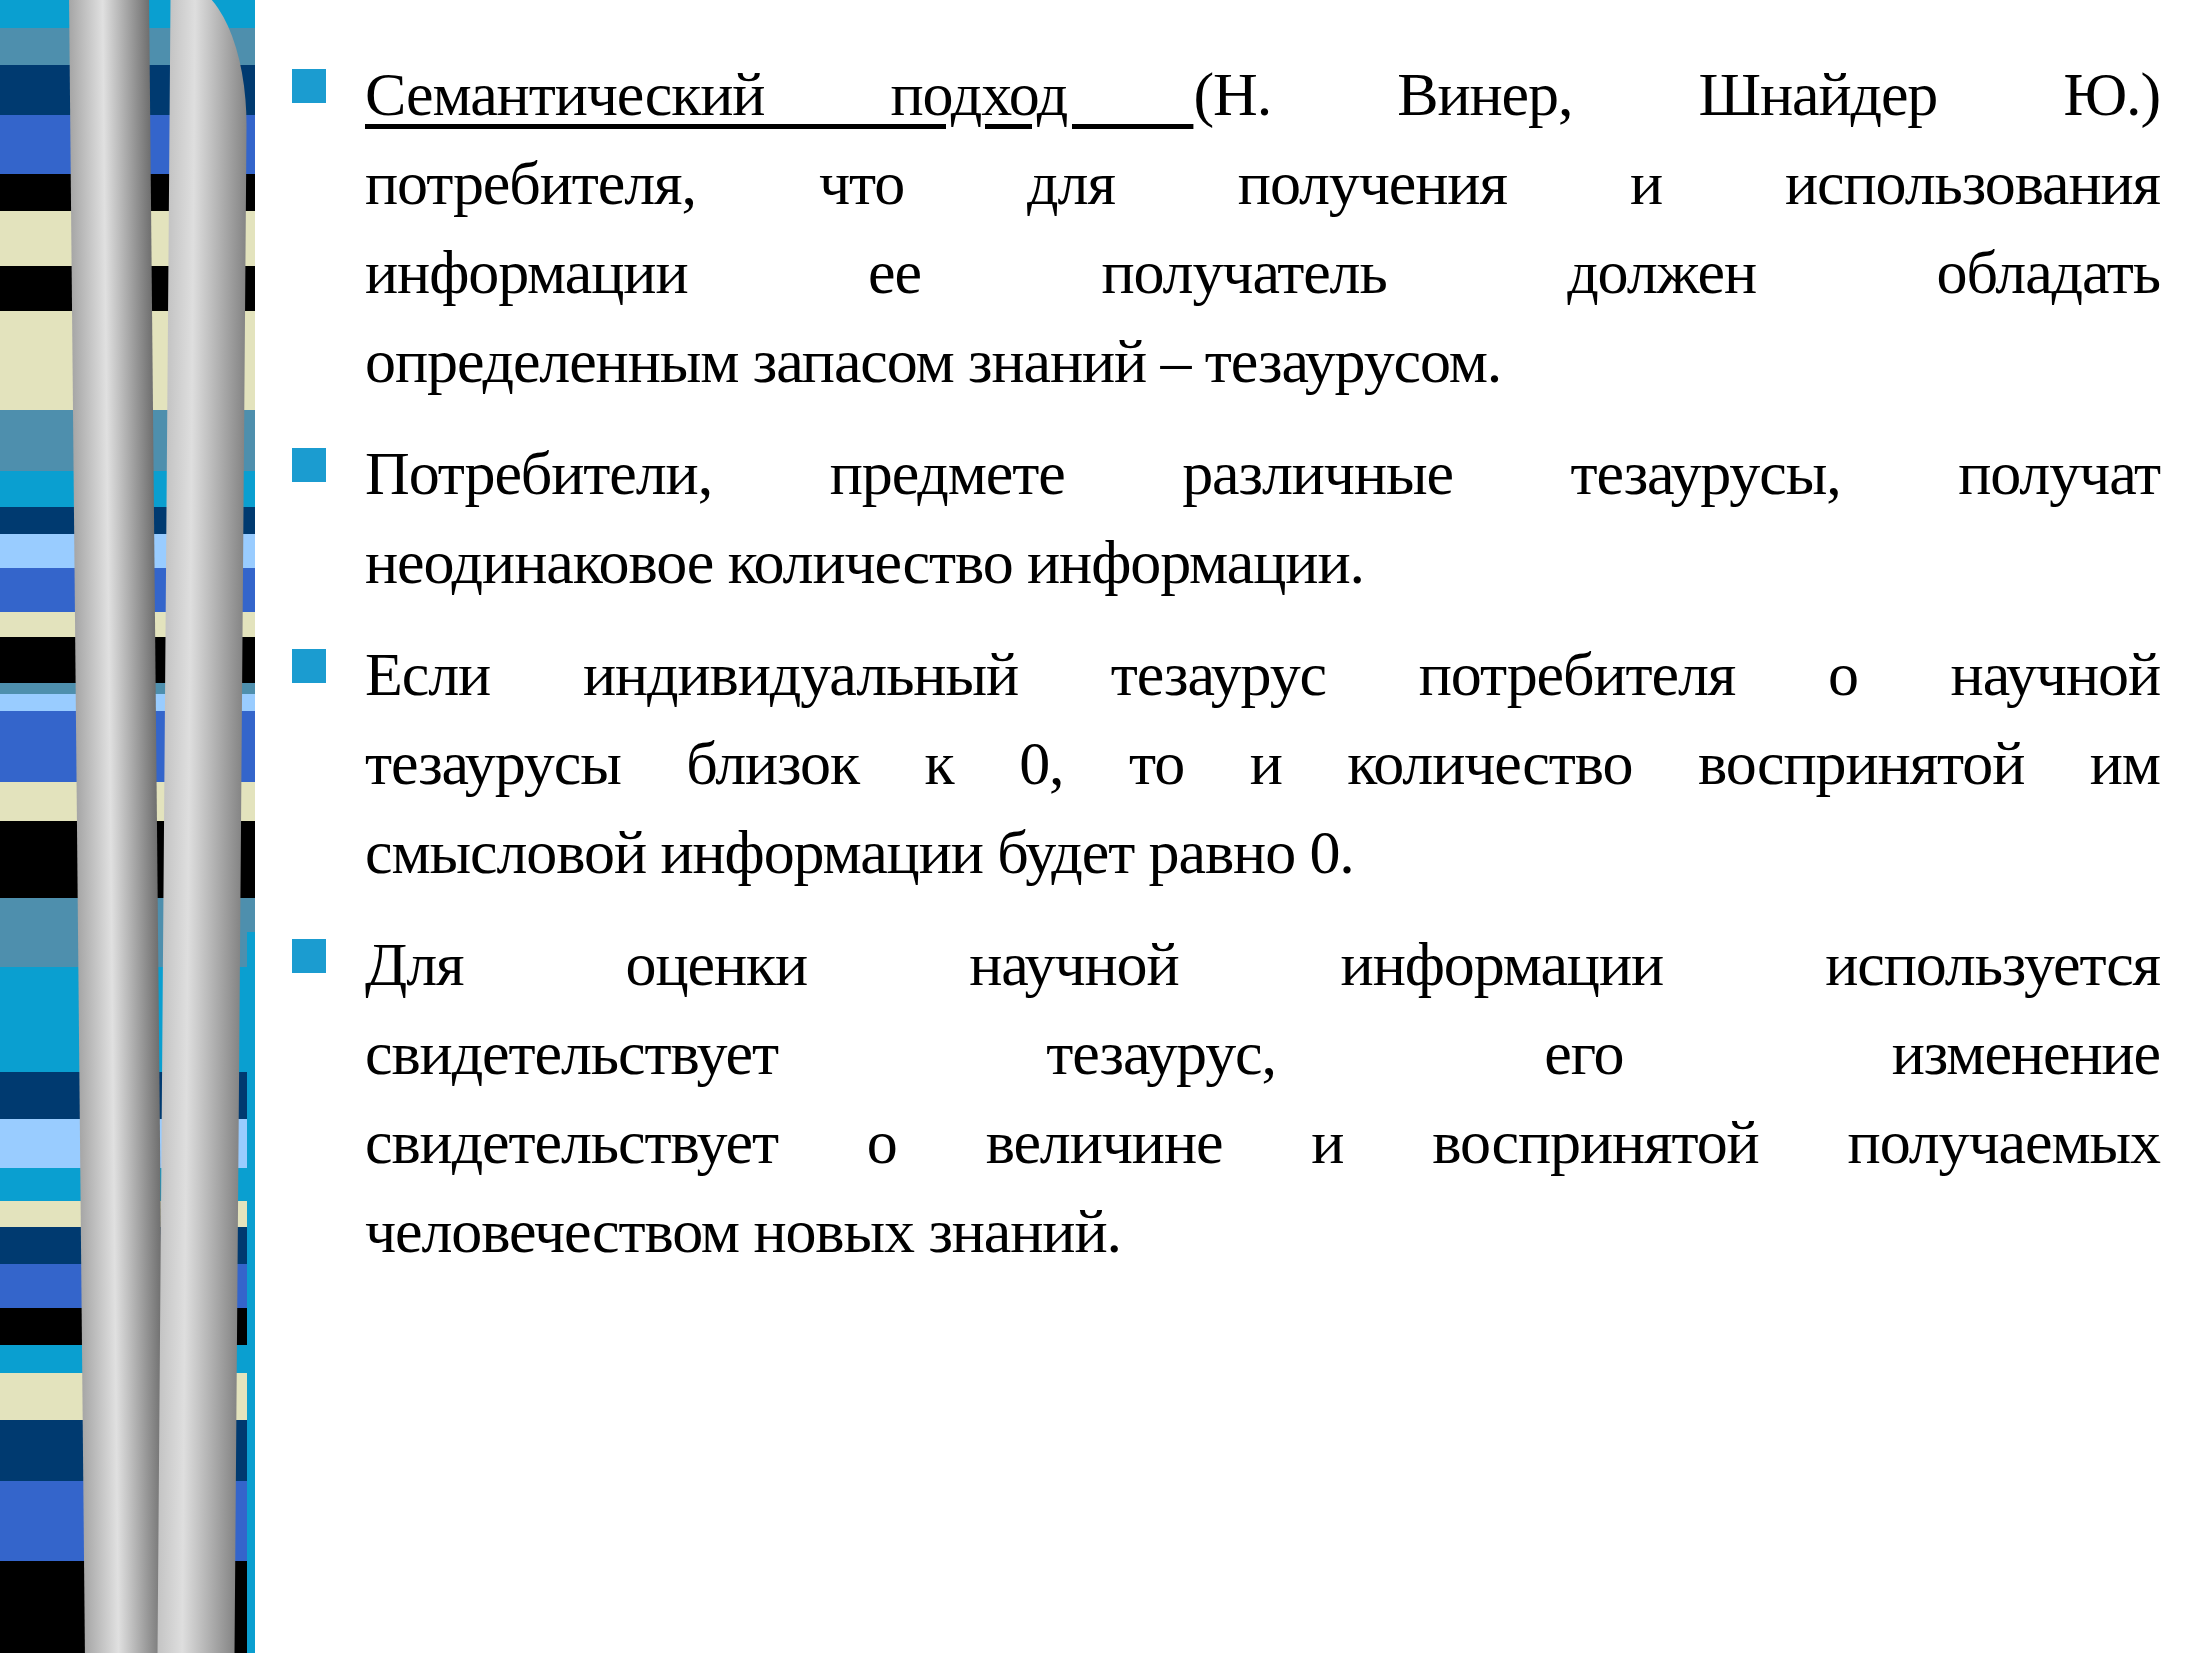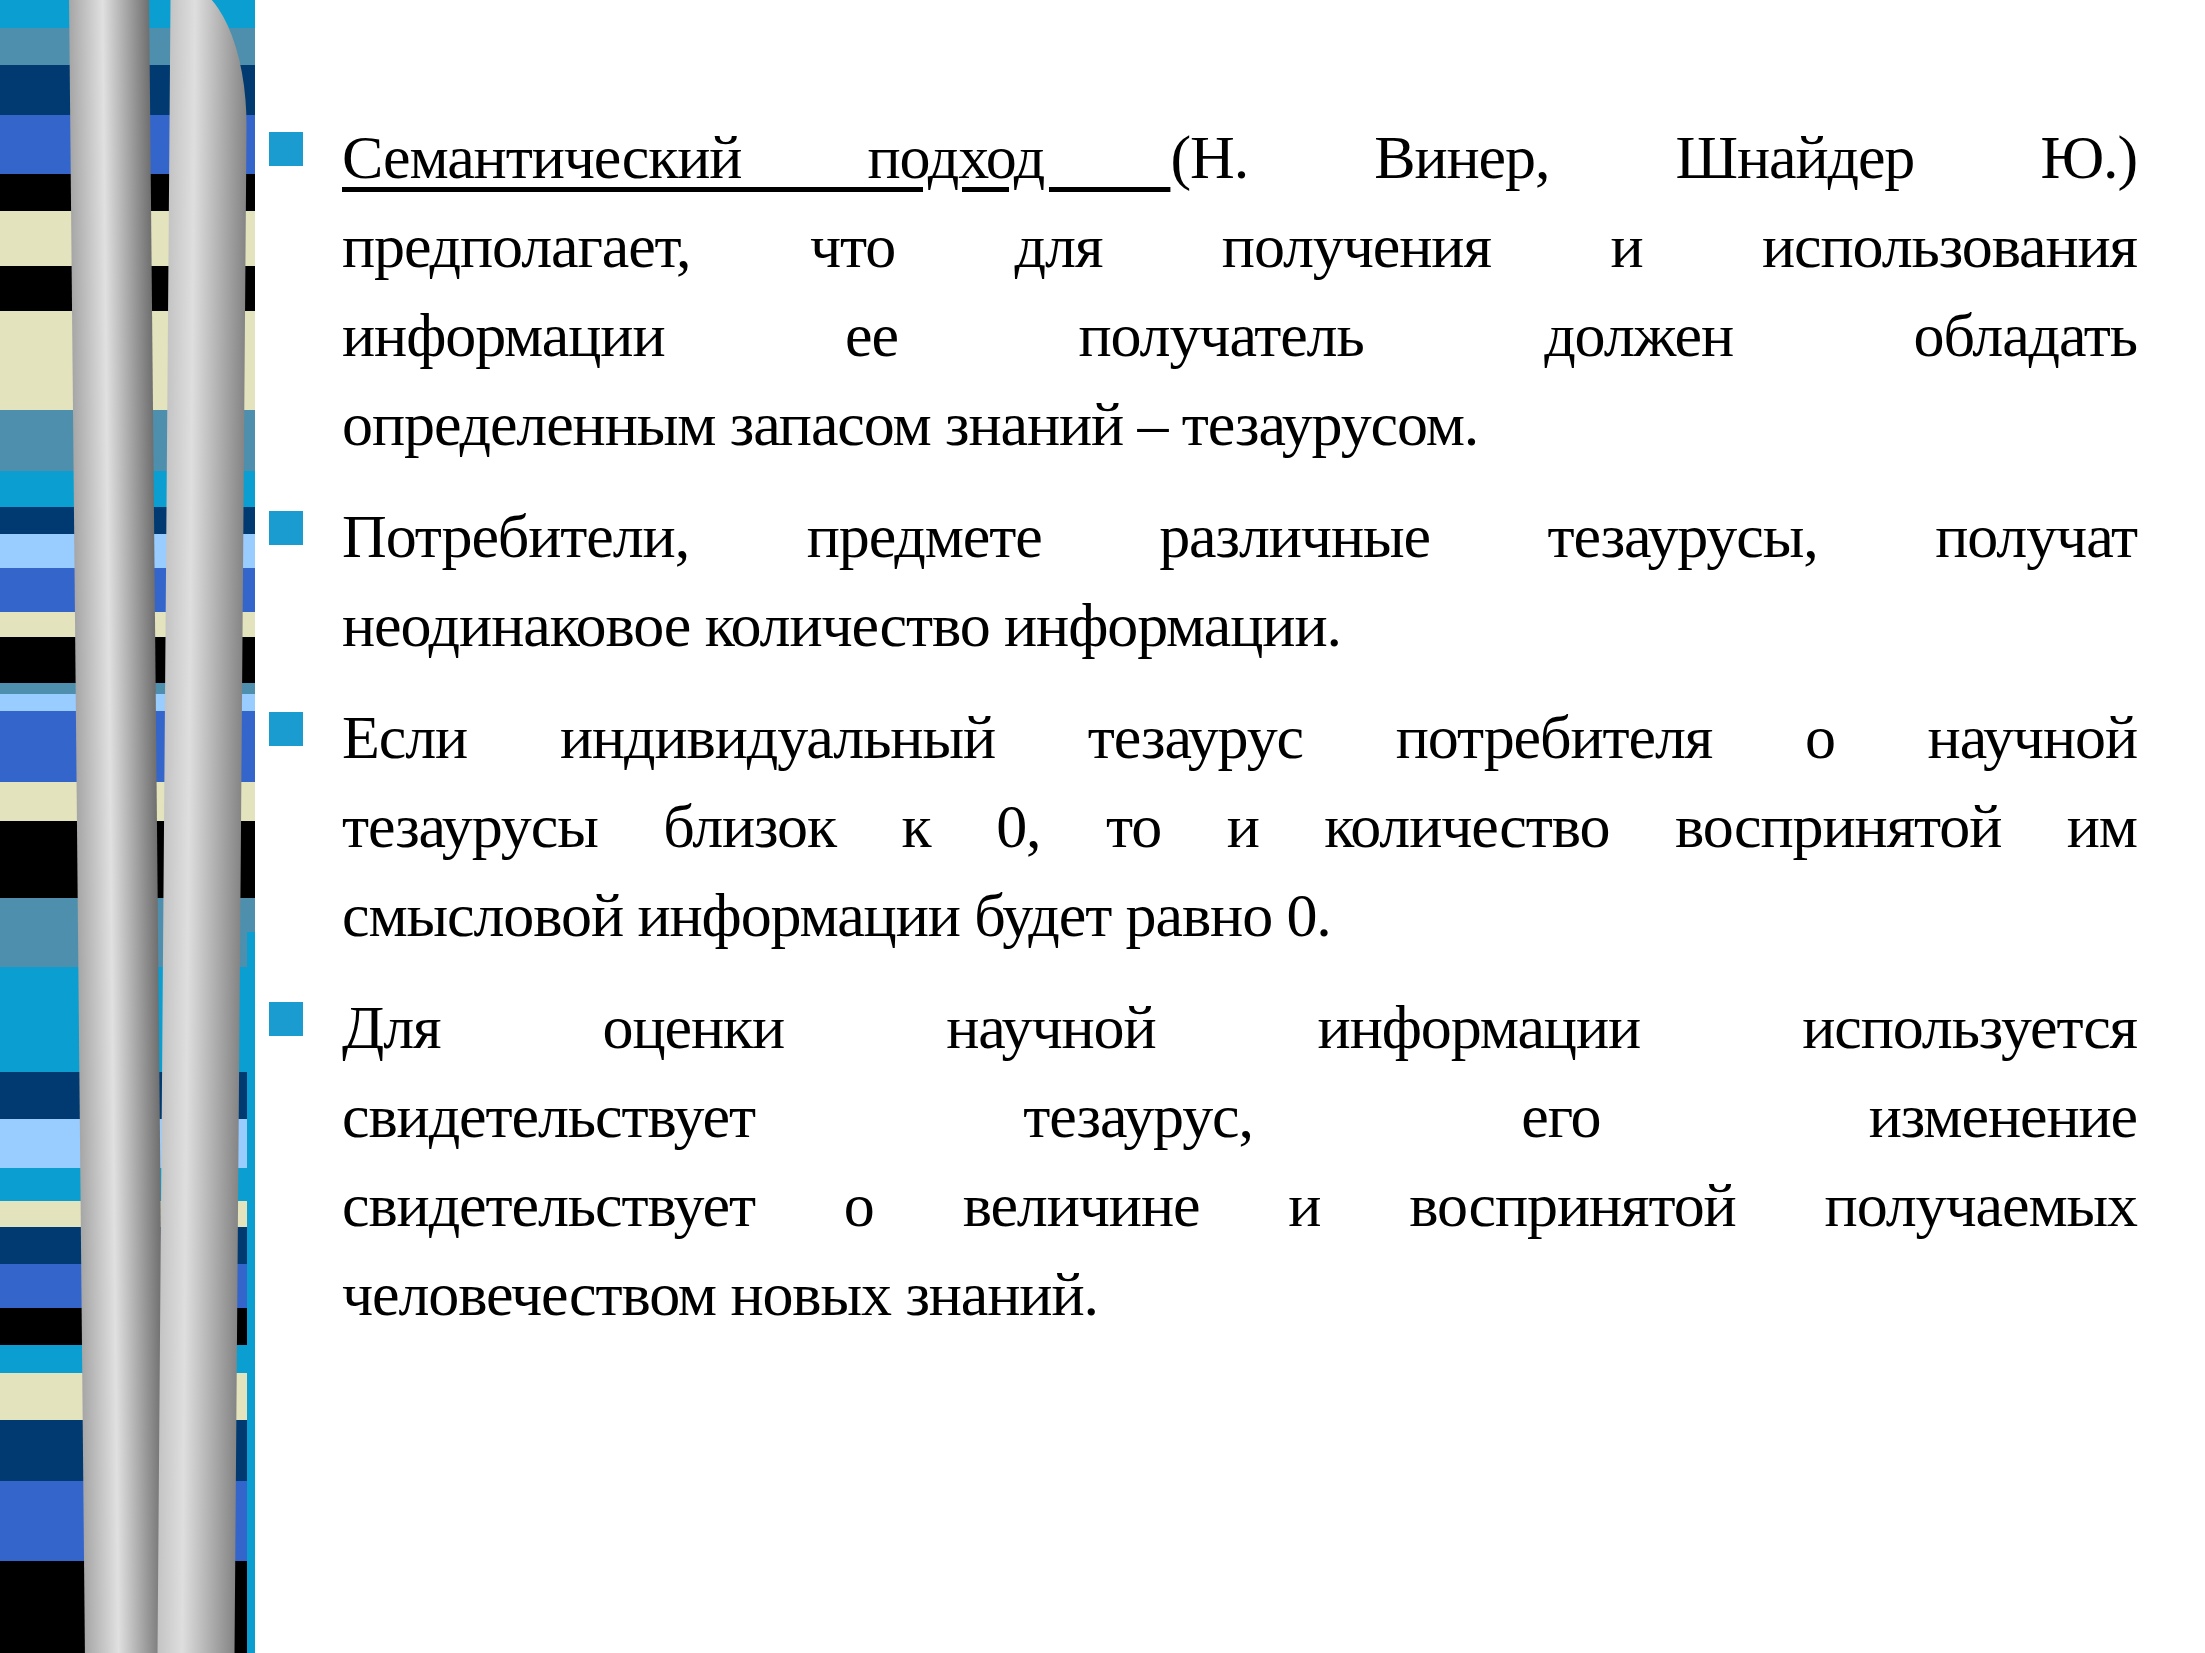--- a/index.html
+++ b/index.html
@@ -27,22 +27,22 @@
   .gray-bar.bar2{
     left:164px;width:77px;
     transform:rotate(0.45deg);
     border-top-right-radius:66px 143px;
   }
   .cyan-edge{
     position:absolute;left:247px;top:932px;width:7.7px;height:722px;
   }
   
   .content{
-    position:absolute;left:268px;top:0;width:1869px;
-    padding-top:113px;
+    position:absolute;left:291px;top:0;width:1869px;
+    padding-top:50px;
     color:#000;
   }
   .bullet-item{
     position:relative;
     padding-left:74px;
     margin:0 0 23px 0;
     font-size:62px;
     line-height:89px;
     letter-spacing:-1.1px;
   }
@@ -107,21 +107,21 @@
     <div class="gray-bar bar1" style="background: linear-gradient(90deg, rgb(166, 166, 166), rgb(224, 224, 224) 42%, rgb(111, 111, 111));"></div>
     <div class="gray-bar bar2" style="background: linear-gradient(90deg, rgb(196, 196, 196), rgb(222, 222, 222) 32%, rgb(133, 133, 133));"></div>
     <div class="cyan-edge" style="background: rgb(10, 159, 208);"></div>
   </div>
 
   <div class="content">
     <div>
         <div class="bullet-item">
           <span class="marker" style="background: rgb(27, 156, 208);"></span>
           <div class="line"><span class="u">Семантический подход </span><span>(Н. Винер, Шнайдер Ю.)</span></div>
-          <div class="line">предполагает, что для получения и использования</div>
+          <div class="line">потребителя, что для получения и использования</div>
           <div class="line">информации ее получатель должен обладать</div>
           <div class="line last">определенным запасом знаний – тезаурусом.</div>
         </div>
         <div class="bullet-item">
           <span class="marker" style="background: rgb(27, 156, 208);"></span>
           <div class="line">Потребители, предмете различные тезаурусы, получат</div>
           <div class="line last">неодинаковое количество информации.</div>
         </div>
         <div class="bullet-item">
           <span class="marker" style="background: rgb(27, 156, 208);"></span>

